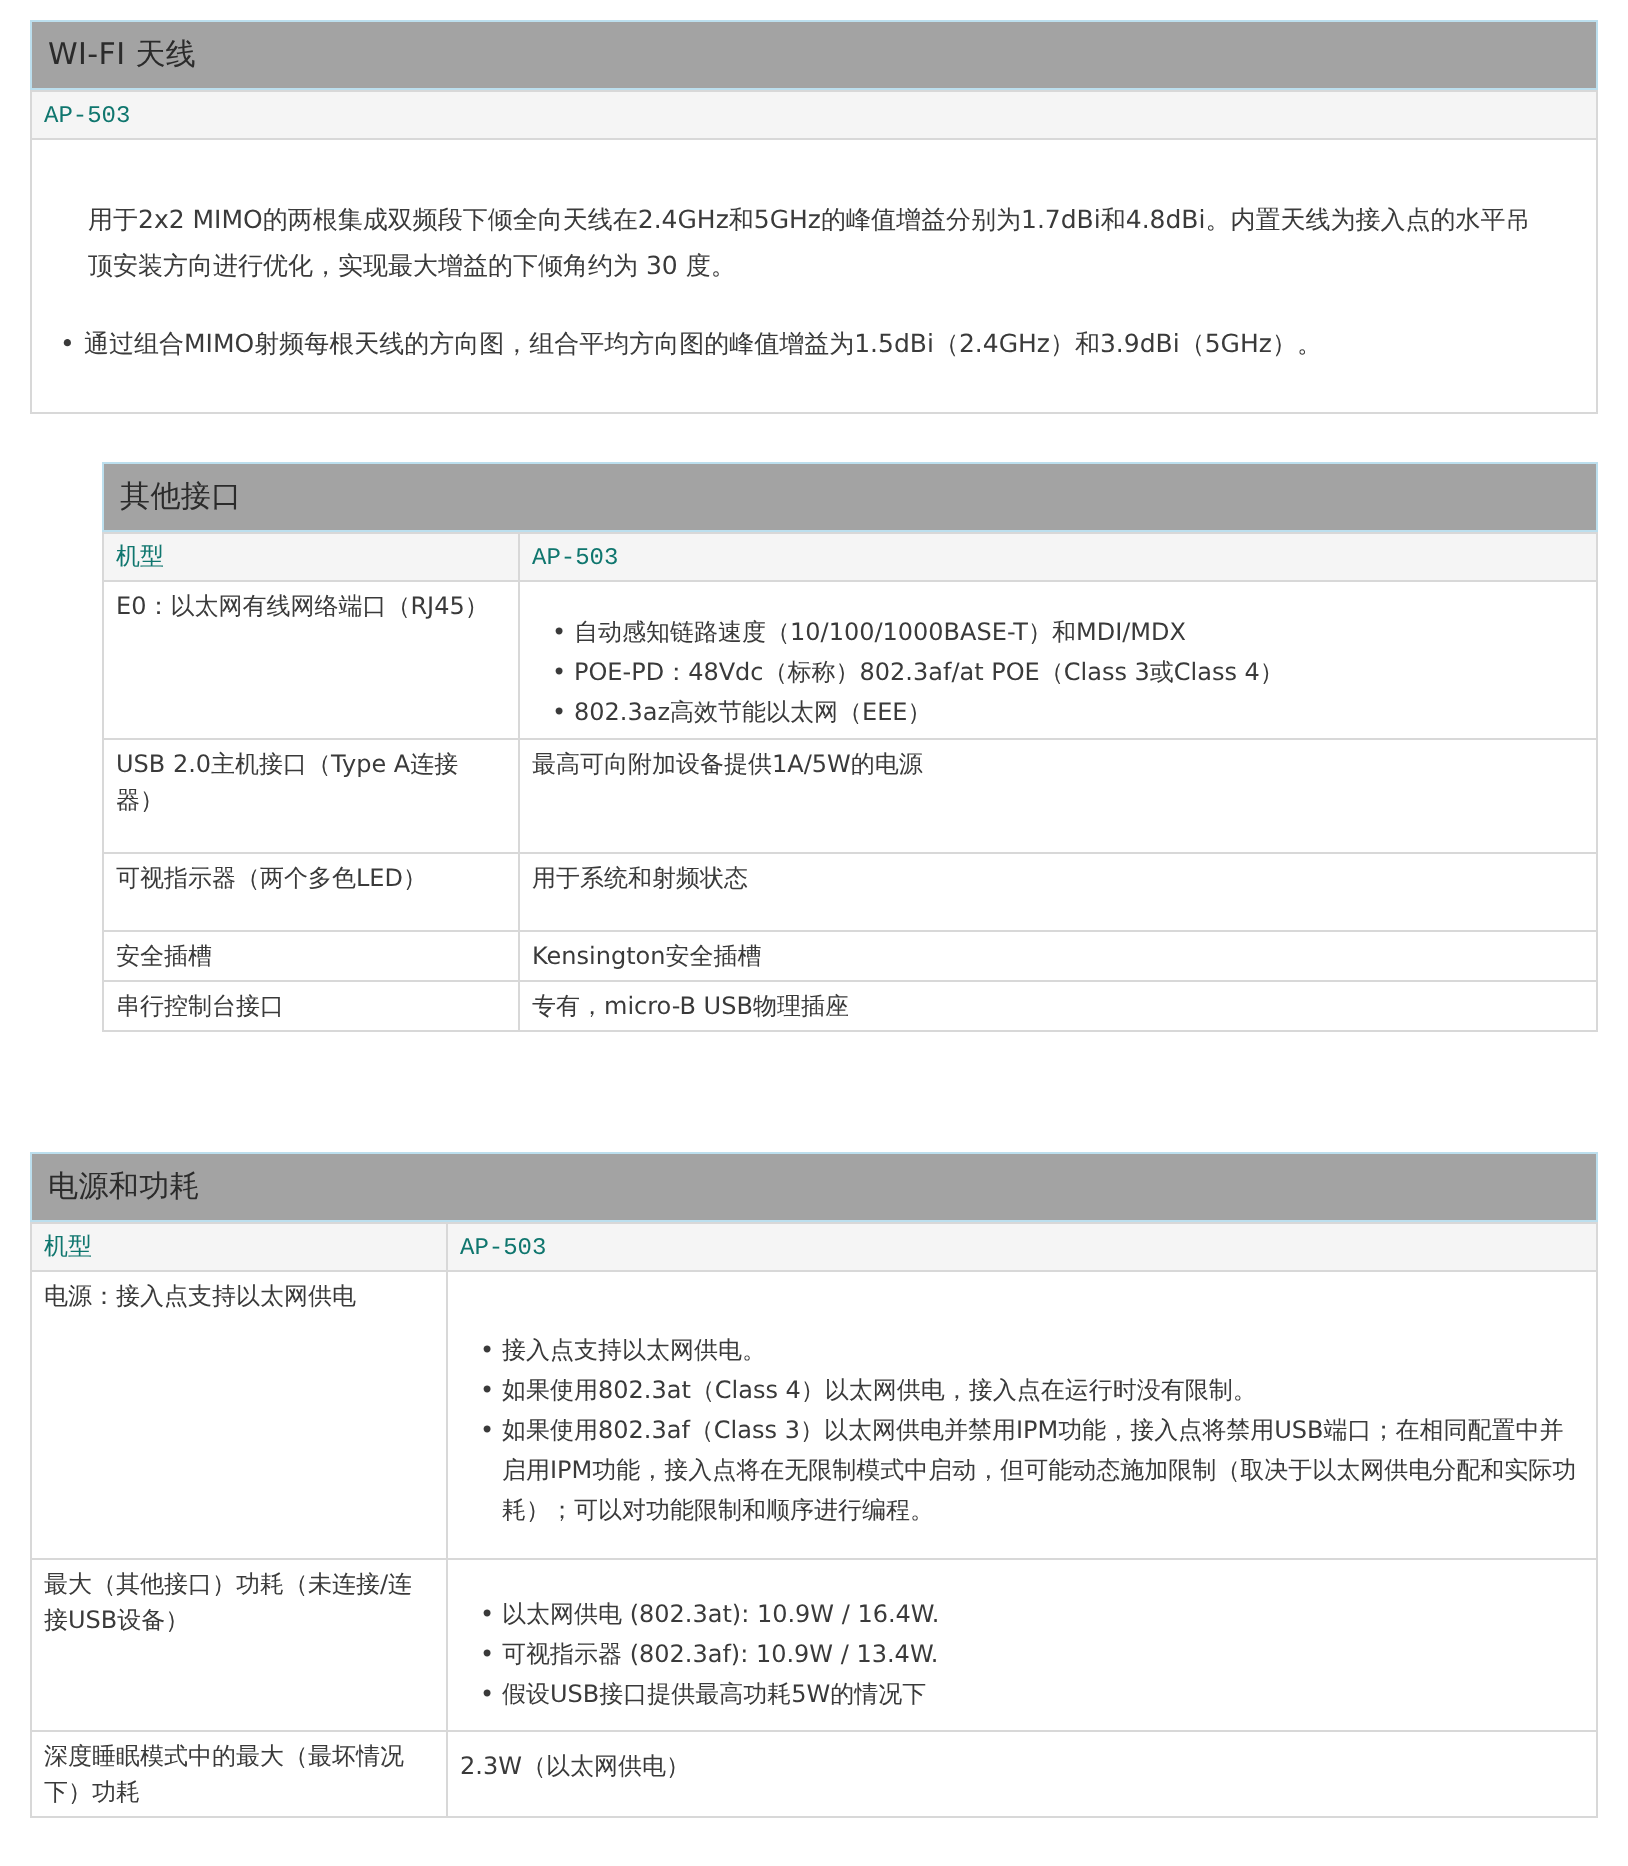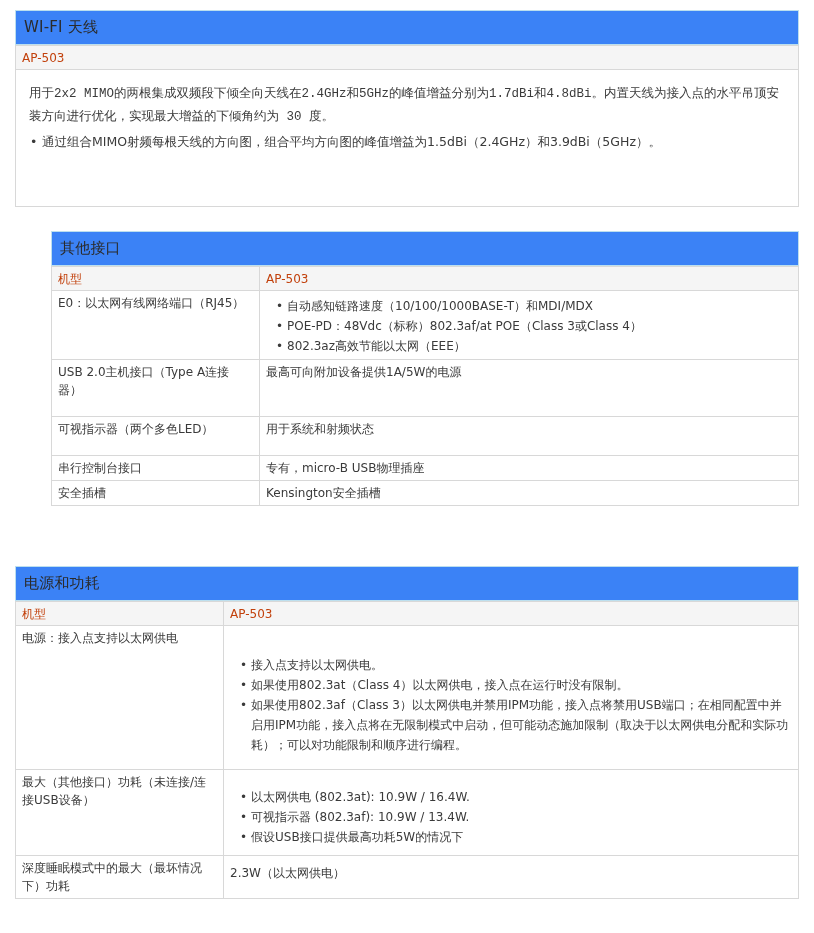--- a/index.html
+++ b/index.html
@@ -10,21 +10,21 @@
     color: #3a3a3a;
     -webkit-font-smoothing: antialiased;
   }
   .page { padding: 10px 15px 12px 15px; }
 
   .spec-section { margin: 0; }
   .mb24 { margin-bottom: 24px; }
   .mb60 { margin-bottom: 60px; padding-left: 36px; }
 
   .sec-header {
-    background: #3b82f6;
+    background: #a3a3a3;
     border: 1px solid #bcdfee;
     height: 35px;
     display: flex;
     align-items: center;
     padding-left: 8px;
     font-size: 15px;
     color: #2b2b2b;
     letter-spacing: 0.2px;
   }
 
@@ -41,26 +41,27 @@
     font-size: 12px;
     line-height: 18px;
     color: #3a3a3a;
     word-break: break-word;
   }
   tr.subheader td {
     background: #f5f5f5;
     height: 23px;
     padding-top: 3px;
     padding-bottom: 2px;
-    color: #c2410c;
+    color: #0f766e;
+    font-family: Liberation Mono, monospace;
   }
 
   
   ul.cell-list {
-    margin: 2px 0 0 0;
+    margin: 12px 0 0 0;
     padding: 0 0 0 10px;
     list-style: none;
   }
   ul.cell-list li {
     position: relative;
     padding-left: 11px;
     line-height: 20px;
   }
   ul.cell-list li::before {
     content: "\2022";
@@ -69,21 +70,21 @@
     top: 0;
   }
 
   
   td.desc-cell {
     height: 137px;
     padding: 12px 12px 12px 12px;
     font-size: 12.5px;
     line-height: 23px;
   }
-  td.desc-cell p { margin: 1px; font-family: Liberation Mono, monospace; }
+  td.desc-cell p { margin: 16px; }
   ul.desc-list {
     margin: 1px 0 0 2px;
     padding: 0;
     list-style: none;
   }
   ul.desc-list li {
     position: relative;
     padding-left: 12px;
     line-height: 23px;
   }
@@ -152,26 +153,26 @@
       </tr>
       <tr class="r-pad">
         <td>USB 2.0主机接口（Type A连接器）</td>
         <td>最高可向附加设备提供1A/5W的电源</td>
       </tr>
       <tr class="r-pad">
         <td>可视指示器（两个多色LED）</td>
         <td>用于系统和射频状态</td>
       </tr>
       <tr>
+        <td>安全插槽</td>
+        <td>Kensington安全插槽</td>
+      </tr>
+      <tr>
         <td>串行控制台接口</td>
         <td>专有，micro-B USB物理插座</td>
-      </tr>
-      <tr>
-        <td>安全插槽</td>
-        <td>Kensington安全插槽</td>
       </tr>
     </tbody>
       </table>
   </section>
 
   <section class="spec-section">
     <div class="sec-header">
       <span>电源和功耗</span>
     </div>
     <table class="spec-table">

